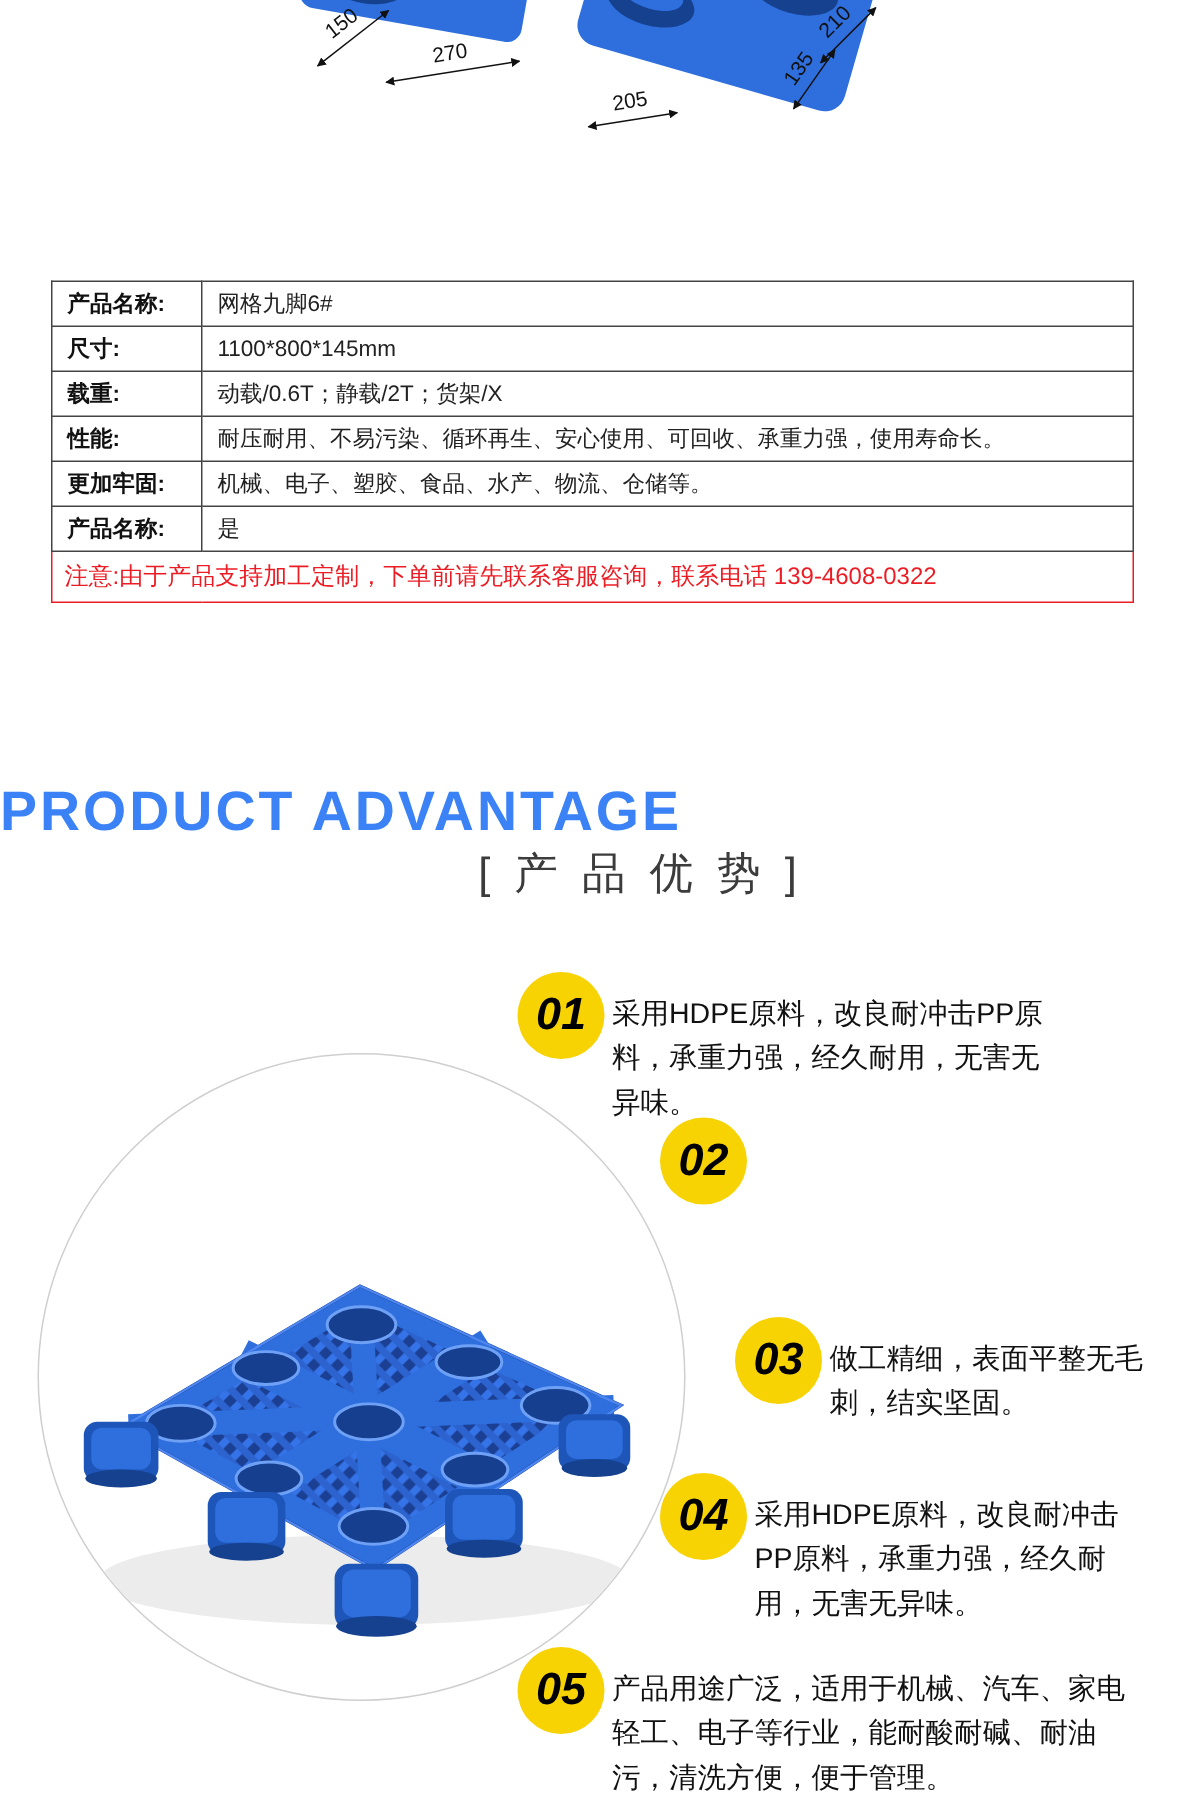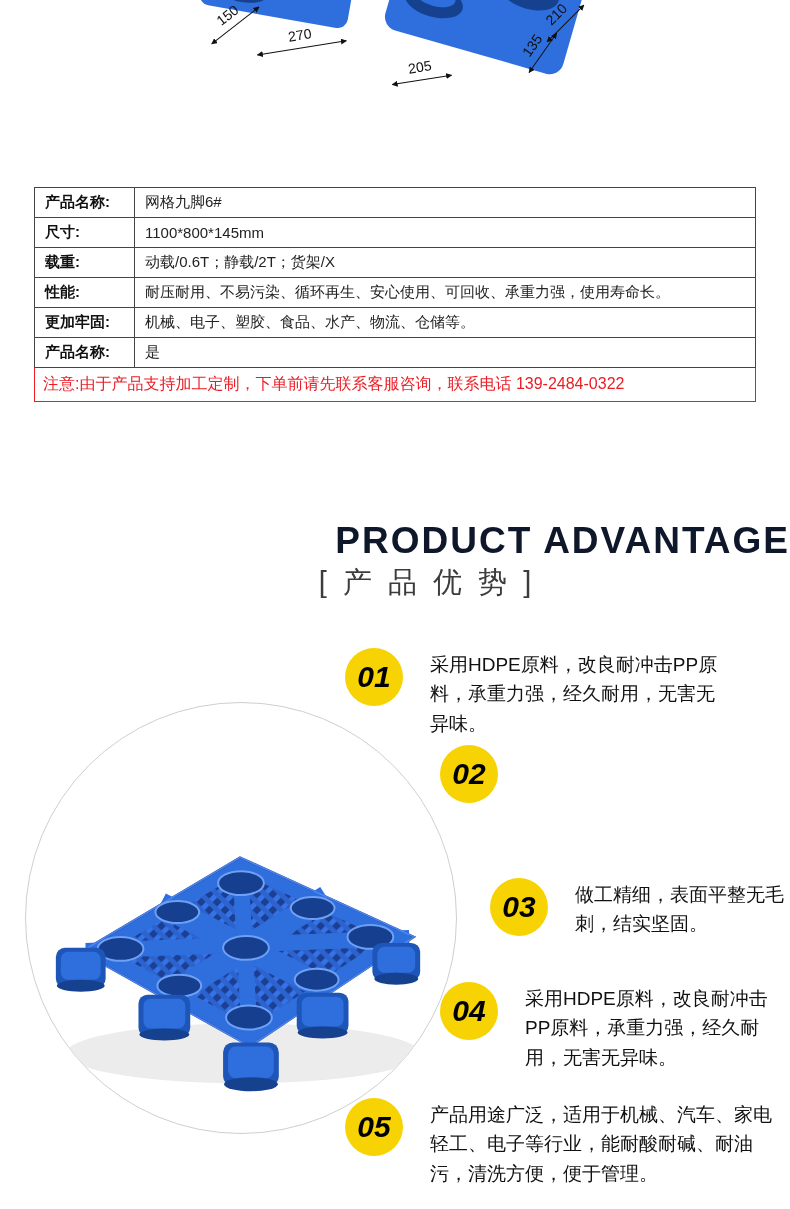--- a/index.html
+++ b/index.html
@@ -10,31 +10,31 @@
   .top-diagram { position:absolute; left:0; top:0; width:790px; height:175px; }
   .dim-text { font-size:14px; fill:#111; font-family:"Liberation Sans",sans-serif; }
 
   
   .spec-table { position:absolute; left:34px; top:187px; width:722px; border-collapse:collapse; table-layout:fixed; }
   .spec-table td { border:1px solid #444; font-size:15px; color:#222; padding:5px 10px; height:29px; vertical-align:middle; }
   .spec-table td.label { width:100px; font-weight:bold; color:#111; white-space:nowrap; }
   .spec-table tr.note-row td { border:1px solid #ec1c24; color:#ec1c24; font-size:16px; font-weight:400; padding:6px 8px; }
 
   
-  .adv-title-en { position:absolute; left:0; top:520px; width:100%; text-align:right;
-                  font-size:37px; font-weight:bold; color:#0f172a; letter-spacing:2px; }
+  .adv-title-en { position:absolute; left:0; top:520px; width:100%; text-align:left;
+                  font-size:37px; font-weight:bold; color:#3b82f6; letter-spacing:2px; }
   .adv-title-cn { position:absolute; left:0; top:563px; width:100%; text-align:center;
                   font-size:29px; color:#3c3c3c; letter-spacing:4px;margin-left:32px; }
 
   
-  .adv-item { position:absolute; display:flex; align-items:flex-start; gap:27px; }
+  .adv-item { position:absolute; display:flex; align-items:flex-start; gap:5px; }
   .badge { flex:0 0 58px; width:58px; height:58px; border-radius:50%; background:#f8d303;
            display:flex; align-items:center; justify-content:center;
            font-size:30px; font-weight:800; font-style:italic; color:#000; }
-  .adv-text { font-size:19px; line-height:1.55; color:#111; padding-top:2px; }
+  .adv-text { font-size:19px; line-height:1.55; color:#111; padding-top:2px;margin-top:12px; }
   .item-1 { left:345px; top:648px; } .item-1 .adv-text { width:292px; }
   .item-2 { left:440px; top:745px; } .item-2 .adv-text { width:258px; }
   .item-3 { left:490px; top:878px; } .item-3 .adv-text { width:224px; }
   .item-4 { left:440px; top:982px; } .item-4 .adv-text { width:258px; }
   .item-5 { left:345px; top:1098px; } .item-5 .adv-text { width:352px; }
 
   
   .photo-circle { position:absolute; left:25px; top:702px; width:432px; height:432px;
                   border:1px solid #cfcfcf; border-radius:50%; overflow:hidden; background:#fff; }
   .photo-circle svg { width:100%; height:100%; display:block; }
@@ -107,21 +107,21 @@
       </tr>
       <tr>
         <td class="label">更加牢固:</td>
         <td>机械、电子、塑胶、食品、水产、物流、仓储等。</td>
       </tr>
       <tr>
         <td class="label">产品名称:</td>
         <td>是</td>
       </tr>
       <tr class="note-row">
-        <td colspan="2">注意:由于产品支持加工定制，下单前请先联系客服咨询，联系电话 139-2484-0322</td>
+        <td colspan="2">注意:由于产品支持加工定制，下单前请先联系客服咨询，联系电话 139-4608-0322</td>
       </tr>
     </tbody>
   </table>
 
   <div class="adv-title-en">PRODUCT ADVANTAGE</div>
   <div class="adv-title-cn">[ 产 品 优 势 ]</div>
 
   <div class="adv-item item-1">
     <div class="badge">01</div>
     <div class="adv-text">采用HDPE原料，改良耐冲击PP原料，承重力强，经久耐用，无害无异味。</div>

